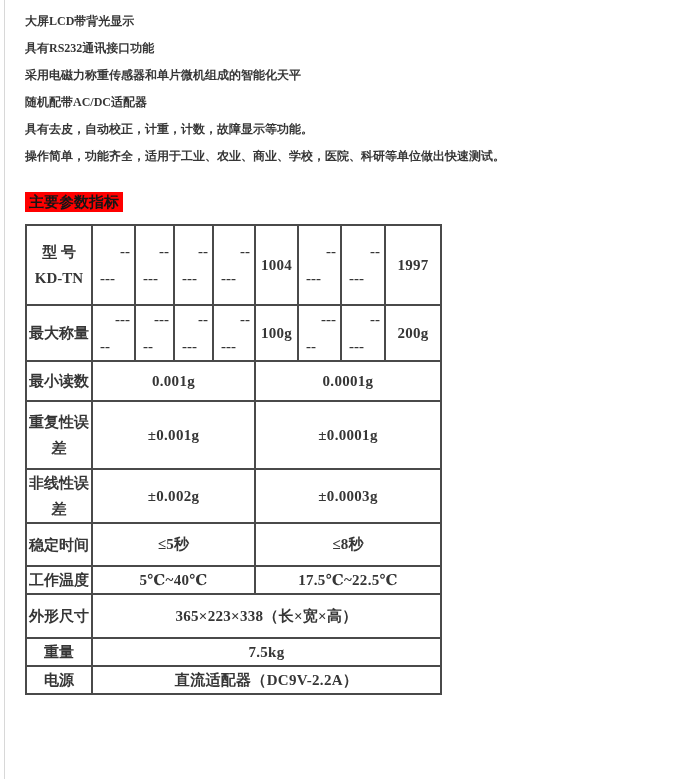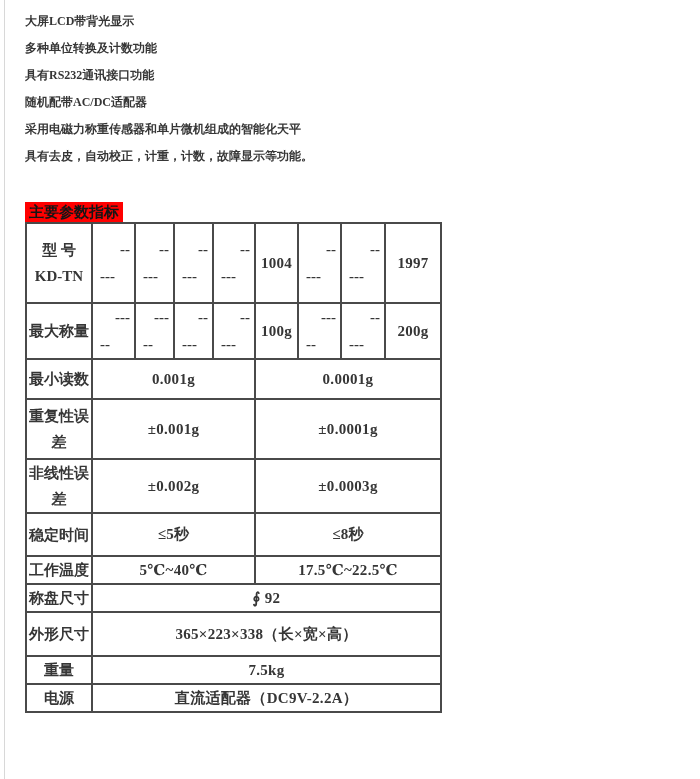--- a/index.html
+++ b/index.html
@@ -28,32 +28,32 @@
     padding: 8px 0 0 25px;
   }
   .features p {
     margin: 0;
     font-size: 12px;
     line-height: 27px;
     white-space: nowrap;
   }
   .section-label {
     display: inline-block;
-    margin-top: 32px;
+    margin-top: 22px;
     background: #ff0000;
     color: #151515;
     font-size: 15px;
     line-height: 16px;
     padding: 2px 4px;
   }
   table.spec {
     border-collapse: collapse;
     table-layout: fixed;
     width: 415px;
-    margin-top: 0;
+    margin-top: 12px;
   }
   table.spec td {
     border: 2px solid #4a4a4a;
     font-size: 15px;
     text-align: center;
     vertical-align: middle;
     padding: 0;
     overflow: hidden;
   }
   table.spec td.lbl {
@@ -69,25 +69,25 @@
 </style>
 </head>
 <body>
 
 <div class="page-edge"></div>
 
 <div class="content">
 
   <div class="features">
     <p>大屏LCD带背光显示</p>
-    <p>多种单位转换及计数功能</p>
     <p>具有RS232通讯接口功能</p>
+    <p>采用电磁力称重传感器和单片微机组成的智能化天平</p>
     <p>随机配带AC/DC适配器</p>
-    <p>采用电磁力称重传感器和单片微机组成的智能化天平</p>
     <p>具有去皮，自动校正，计重，计数，故障显示等功能。</p>
+    <p>操作简单，功能齐全，适用于工业、农业、商业、学校，医院、科研等单位做出快速测试。</p>
   </div>
 
   <div class="section-label">主要参数指标</div>
 
   <table class="spec">
     <colgroup>
       <col style="width:66px">
         <col style="width:43px">
         <col style="width:39px">
         <col style="width:39px">
@@ -161,21 +161,21 @@
       </td>
       <td class="val">200g</td>
     </tr>
 
     <tr style="height:40px">
       <td class="lbl">最小读数</td>
       <td class="val" colspan="4">0.001g</td>
       <td class="val" colspan="4">0.0001g</td>
     </tr>
 
-    <tr style="height:60px">
+    <tr style="height:68px">
       <td class="lbl">重复性误差</td>
       <td class="val" colspan="4">±0.001g</td>
       <td class="val" colspan="4">±0.0001g</td>
     </tr>
 
     <tr style="height:40px">
       <td class="lbl">非线性误差</td>
       <td class="val" colspan="4">±0.002g</td>
       <td class="val" colspan="4">±0.0003g</td>
     </tr>
@@ -185,24 +185,20 @@
       <td class="val" colspan="4">≤5秒</td>
       <td class="val" colspan="4">≤8秒</td>
     </tr>
 
     <tr style="height:27px">
       <td class="lbl">工作温度</td>
       <td class="val" colspan="4">5℃~40℃</td>
       <td class="val" colspan="4">17.5℃~22.5℃</td>
     </tr>
 
-    <tr style="height:28px">
-      <td class="lbl">称盘尺寸</td>
-      <td class="val" colspan="8">∮ 92</td>
-    </tr>
 
 
     <tr style="height:44px">
       <td class="lbl">外形尺寸</td>
       <td class="val" colspan="8">365×223×338（长×宽×高）</td>
     </tr>
 
     <tr style="height:27px">
       <td class="lbl">重量</td>
       <td class="val" colspan="8">7.5kg</td>

